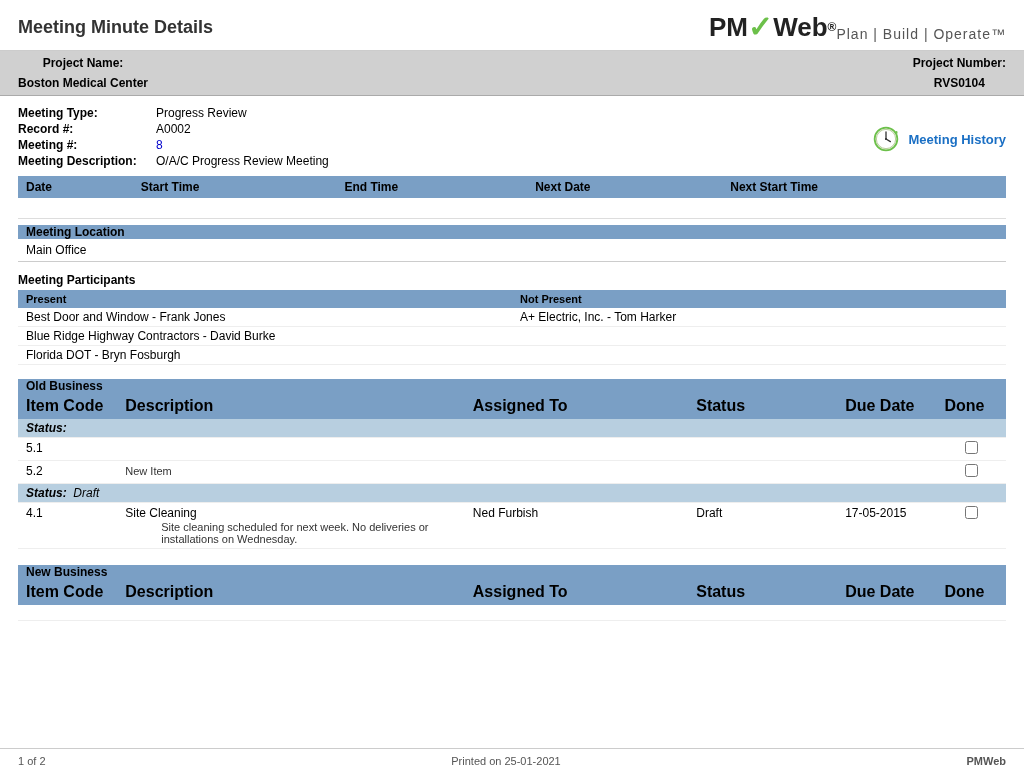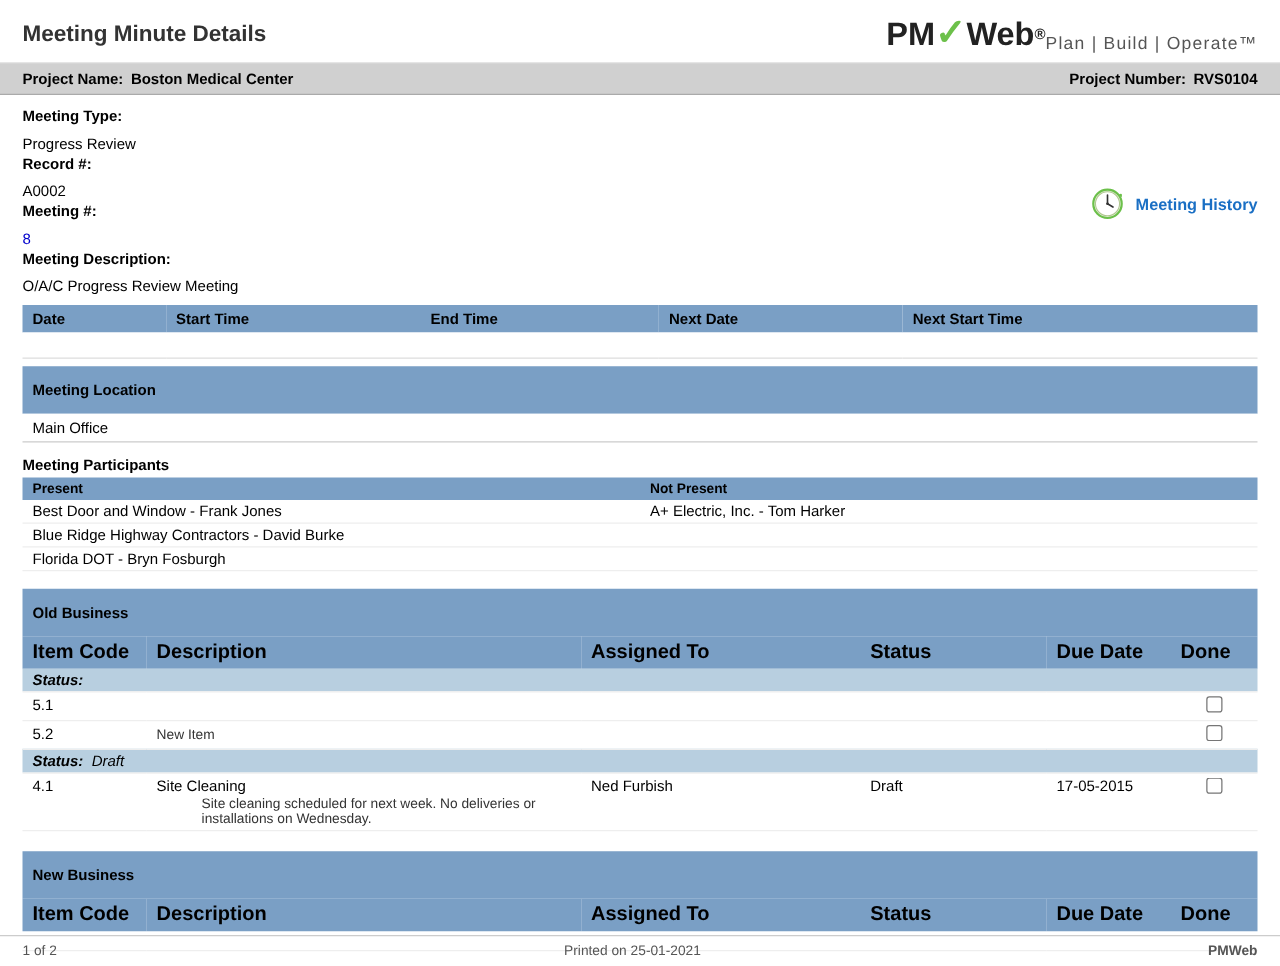--- a/index.html
+++ b/index.html
@@ -33,20 +33,21 @@
       padding: 5px 18px;
       display: flex;
       justify-content: space-between;
       align-items: center;
       border-bottom: 1px solid #aaa;
     }
     .project-bar-left, .project-bar-right {
       display: flex;
       align-items: center;
       gap: 6px;
+      flex-direction: column;
     }
     .project-bar label {
       font-weight: bold;
       font-size: 12px;
     }
     .project-bar span {
       font-weight: bold;
       font-size: 12px;
     }
 
@@ -63,21 +64,20 @@
     }
     .meeting-meta-left {
       display: flex;
       flex-direction: column;
       gap: 2px;
     }
     .meta-row {
       display: flex;
       gap: 8px;
       align-items: baseline;
-      flex-direction: column;
     }
     .meta-label {
       font-weight: bold;
       font-size: 12px;
       min-width: 130px;
     }
     .meta-value {
       font-size: 12px;
     }
     .meta-value.link {
@@ -97,21 +97,21 @@
 
     
     .clock-icon {
       width: 28px;
       height: 28px;
     }
 
     
     .section-header {
       background: #7a9fc5;
-      padding: 12px 8px;
+      padding: 0 8px;
       font-weight: bold;
       font-size: 12px;
       color: #000;
       margin-top: 6px;
     }
 
     
     .date-table {
       width: 100%;
       border-collapse: collapse;

